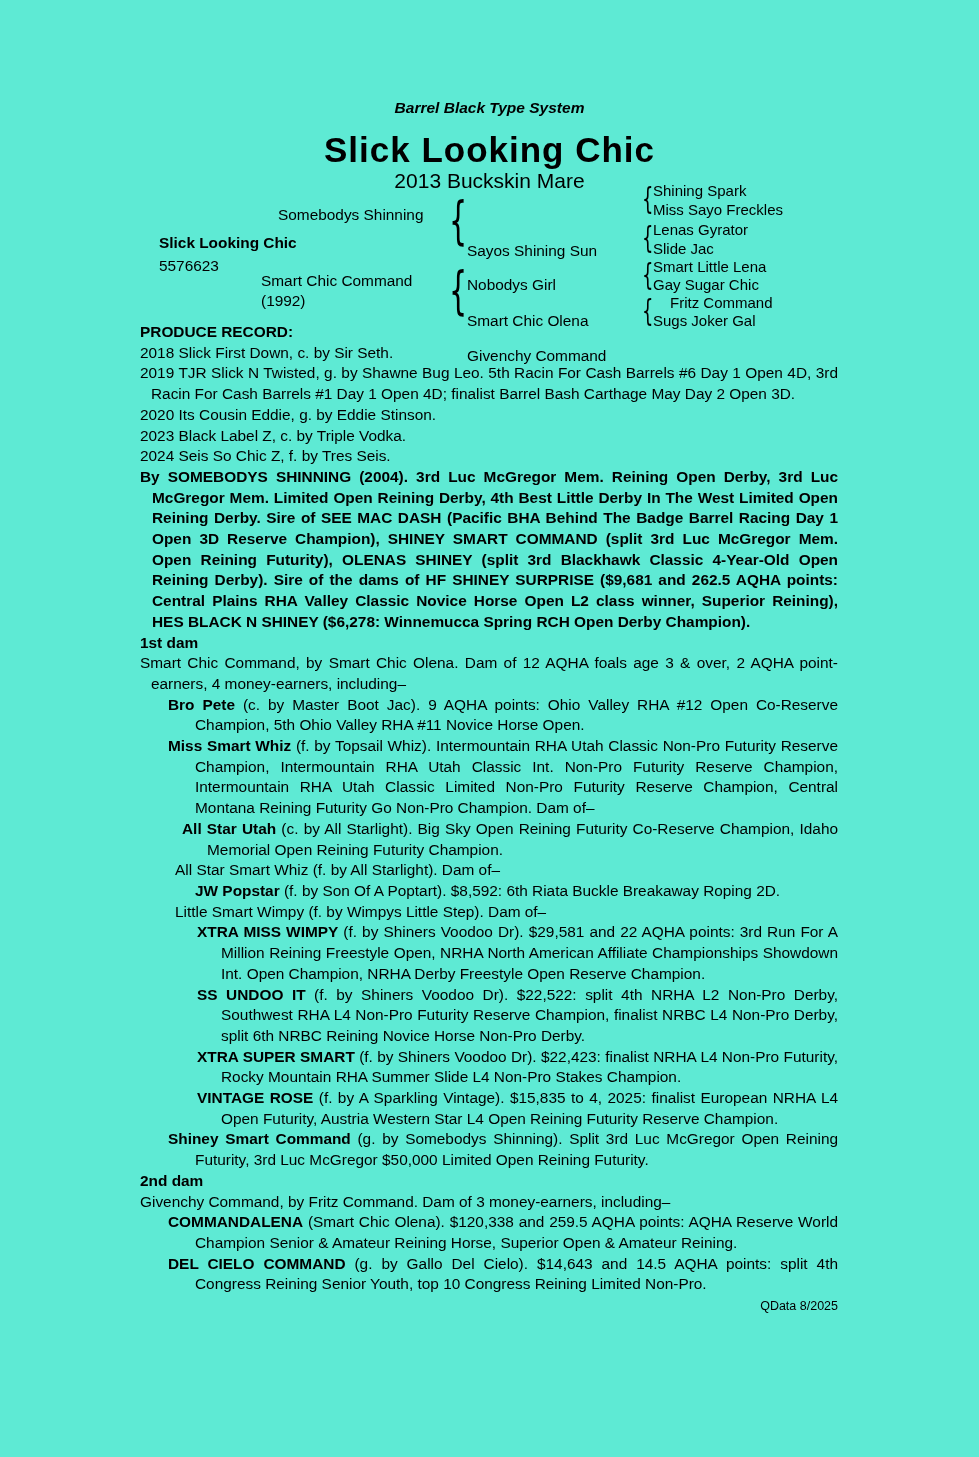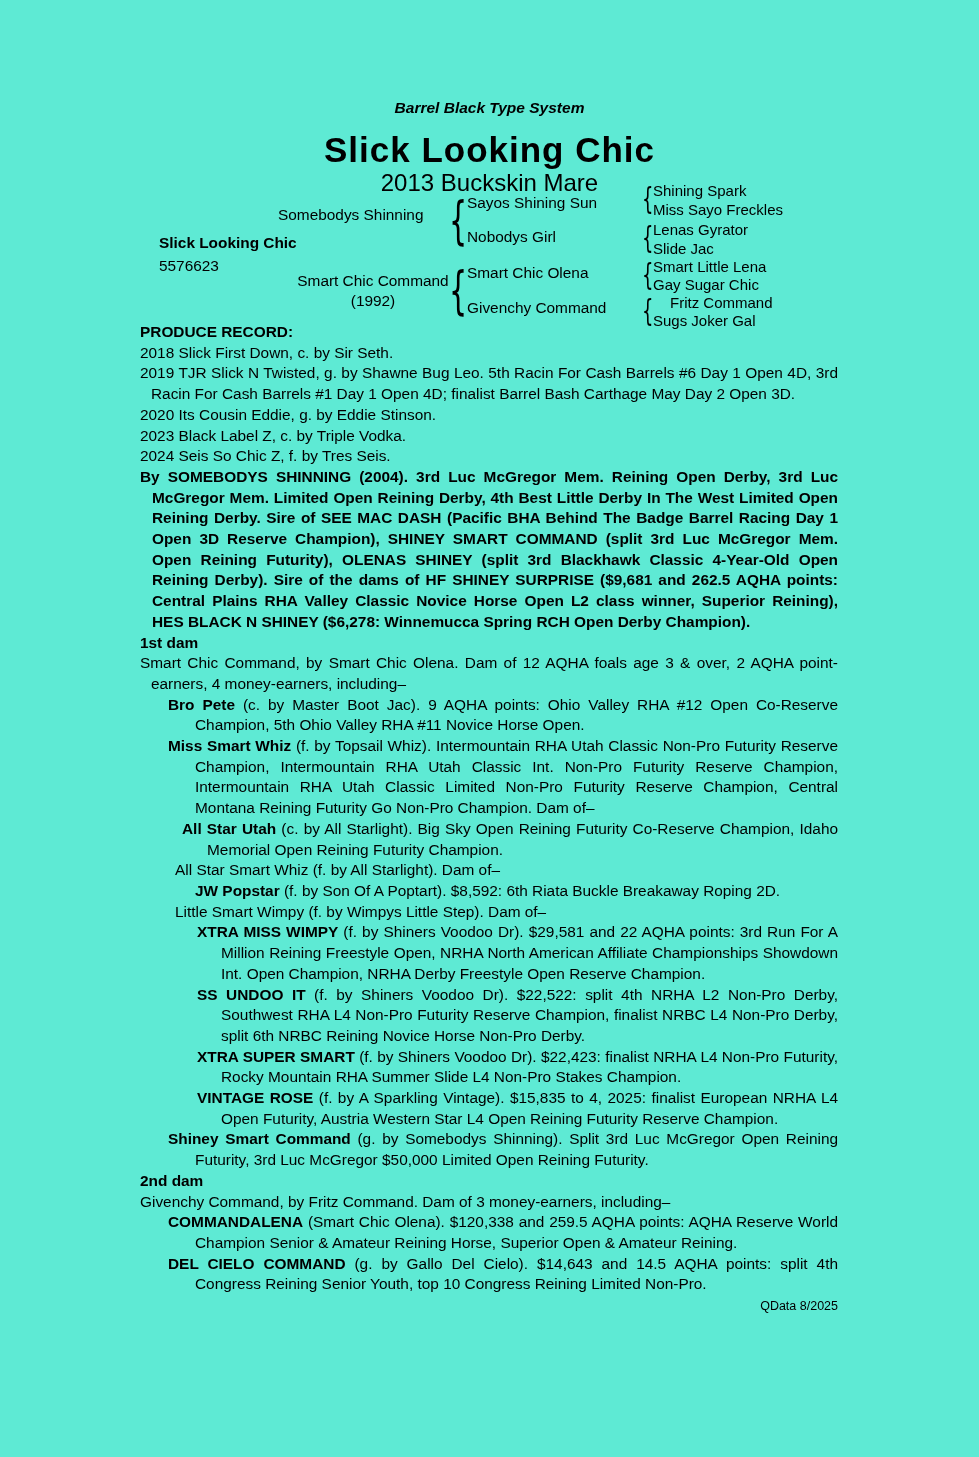--- a/index.html
+++ b/index.html
@@ -10,31 +10,31 @@
   .sys-label{
     position:absolute;top:99px;left:0;width:979px;text-align:center;
     font-size:15.5px;font-weight:bold;font-style:italic;
   }
   .title{
     position:absolute;top:130px;left:0;width:979px;text-align:center;
     font-size:35px;font-weight:bold;margin:0;letter-spacing:1px;
   }
   .subtitle{
     position:absolute;top:169px;left:0;width:979px;text-align:center;
-    font-size:24px;
+    font-size:21px;
   }
   
   .pedigree{position:absolute;top:0;left:0;width:979px;height:330px;}
   .ped-subject{position:absolute;left:159px;top:234px;font-size:15.4px;}
   .ped-subject .nm{font-weight:bold;}
   .ped-subject .reg{margin-top:5px;}
   .ped-sire{position:absolute;left:278px;top:206px;font-size:15.4px;white-space:nowrap;}
-  .ped-dam{position:absolute;left:261px;top:271px;width:160px;text-align:center;
-    font-size:15.4px;line-height:19.5px;margin-left:32px;}
-  .g3{position:absolute;font-size:15.4px;white-space:nowrap;}
+  .ped-dam{position:absolute;left:261px;top:271px;width:160px;text-align:left;
+    font-size:15.4px;line-height:19.5px;}
+  .g3{position:absolute;font-size:15.4px;white-space:nowrap;margin-top:48px;}
   .g4{position:absolute;font-size:15px;white-space:nowrap;}
   .brace{position:absolute;font-family:"DejaVu Sans",sans-serif;font-weight:400;color:#000;}
   .brace-lg{font-size:52px;line-height:48px;transform:scale(.55,1);transform-origin:left center;}
   .brace-sm{font-size:30px;line-height:28px;transform:scale(.6,1);transform-origin:left center;}
   
   .doc{
     position:absolute;left:140px;top:322px;width:698px;
     font-size:15.4px;line-height:20.7px;text-align:justify;
   }
   .doc p{margin:0;}

